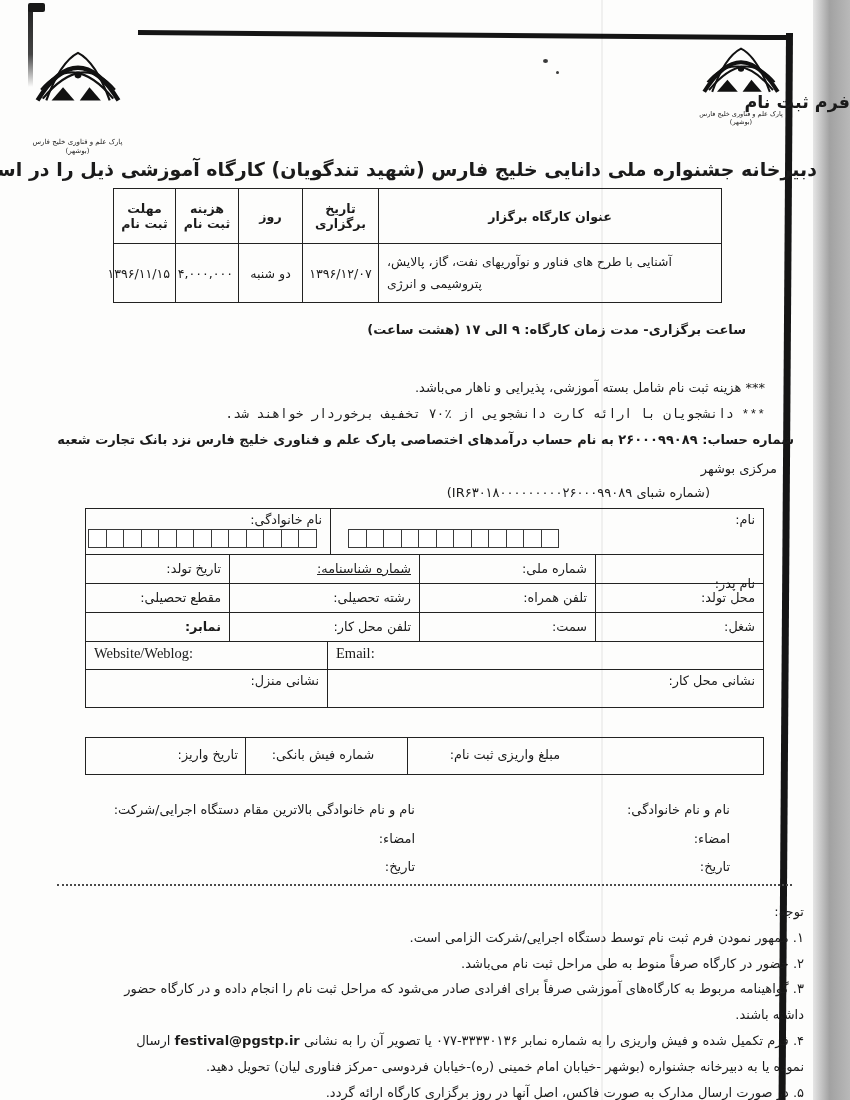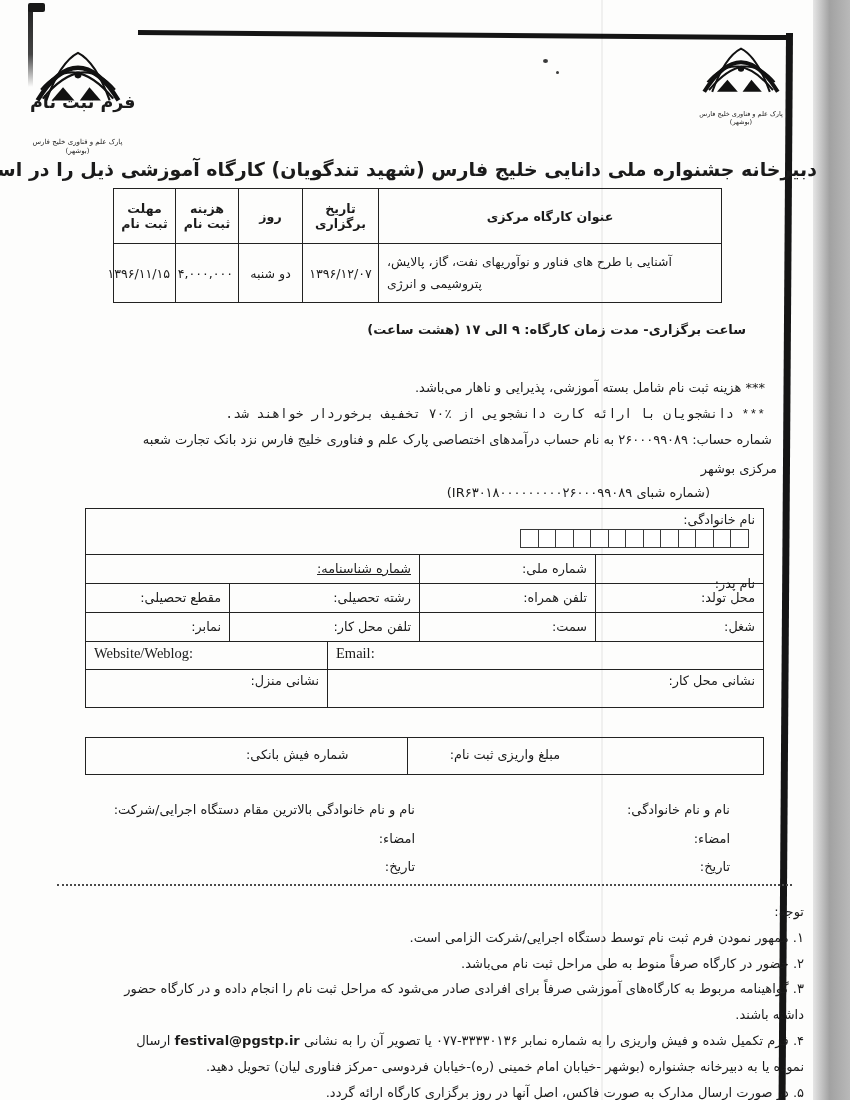--- a/index.html
+++ b/index.html
@@ -23,21 +23,21 @@
   
   .logo{position:absolute;text-align:center;z-index:5;}
   .logo .cap{color:#222;line-height:1.25;}
   .logo-left{left:30px;top:30px;width:95px;}
   .logo-left svg{width:88px;height:95px;}
   .logo-left .cap{font-size:7px;margin-top:9px;}
   .logo-right{left:693px;top:40px;width:96px;}
   .logo-right svg{width:80px;height:62px;}
   .logo-right .cap{font-size:6.5px;margin-top:4px;}
   
-  .title{left:30px;right:0;top:92px;text-align:left;font-size:17.5px;font-weight:bold;}
+  .title{left:30px;right:0;top:92px;text-align:right;font-size:17.5px;font-weight:bold;}
   .intro{top:158px;right:33px;font-size:19px;font-weight:bold;}
   .dline{font-size:13px;}
   
   table.wt{position:absolute;top:188px;left:113px;width:608px;border-collapse:collapse;direction:rtl;table-layout:fixed;}
   table.wt th,table.wt td{border:1.4px solid #222;font-size:12.6px;padding:2px 5px;}
   table.wt th{font-weight:bold;height:50px;text-align:center;}
   table.wt td{height:54px;text-align:center;}
   table.wt td.wtitle{text-align:left;padding:2px 8px;font-size:12.4px;line-height:1.75;white-space:normal;}
   
   .ftable{position:absolute;top:508px;left:85px;width:677px;border:1.6px solid #222;direction:rtl;}
@@ -115,47 +115,64 @@
   <table class="wt">
     <colgroup>
       <col style="width:343px">
         <col style="width:76px">
         <col style="width:64px">
         <col style="width:63px">
         <col style="width:62px">
     </colgroup>
     <tbody>
         <tr>
-      <th>عنوان کارگاه مرکزی</th>
+      <th>عنوان کارگاه برگزار</th>
       <th>تاریخ برگزاری</th>
       <th>روز</th>
       <th>هزینه ثبت نام</th>
       <th>مهلت ثبت نام</th>
     </tr>
     <tr>
       <td class="wtitle">آشنایی با طرح های فناور و نوآوریهای نفت، گاز، پالایش، پتروشیمی و انرژی</td>
       <td>۱۳۹۶/۱۲/۰۷</td>
       <td>دو شنبه</td>
       <td>۴,۰۰۰,۰۰۰</td>
       <td>۱۳۹۶/۱۱/۱۵</td>
     </tr>
   </tbody>
     </table>
 
   <div class="abs dline fa b" style="top:322px;right:104px;">ساعت برگزاری- مدت زمان کارگاه: ۹ الی ۱۷ (هشت ساعت)</div>
   <div class="abs dline fa" style="top:380px;right:85px;">*** هزینه ثبت نام شامل بسته آموزشی، پذیرایی و ناهار می‌باشد.</div>
   <div class="abs dline fa" style="top:406px;right:85px;font-family:Liberation Mono, monospace;">*** دانشجویان با ارائه کارت دانشجویی از ٪۷۰ تخفیف برخوردار خواهند شد.</div>
-  <div class="abs dline fa" style="top:432px;right:78px;">شماره حساب: ۲۶۰۰۰۹۹۰۸۹ به نام حساب درآمدهای اختصاصی پارک علم و فناوری خلیج فارس نزد بانک تجارت شعبه</div>
+  <div class="abs dline fa" style="top:432px;right:56px;font-weight:bold;">شماره حساب: ۲۶۰۰۰۹۹۰۸۹ به نام حساب درآمدهای اختصاصی پارک علم و فناوری خلیج فارس نزد بانک تجارت شعبه</div>
   <div class="abs dline fa" style="top:461px;right:73px;">مرکزی بوشهر</div>
   <div class="abs dline fa" style="top:485px;right:140px;">
     <span>(شماره شبای </span><span dir="ltr">IR۶۳۰۱۸۰۰۰۰۰۰۰۰۰۲۶۰۰۰۹۹۰۸۹</span><span>)</span>
   </div>
 
   <div class="ftable">
     <div class="fr r1">
+      <div class="fc" style="width:432px;">
+        <span class="flabel">نام:</span>
+        <span class="boxes" style="left:18px;">
+            <span class="bx"></span>
+            <span class="bx"></span>
+            <span class="bx"></span>
+            <span class="bx"></span>
+            <span class="bx"></span>
+            <span class="bx"></span>
+            <span class="bx"></span>
+            <span class="bx"></span>
+            <span class="bx"></span>
+            <span class="bx"></span>
+            <span class="bx"></span>
+            <span class="bx"></span>
+          </span>
+      </div>
       <div class="fc" style="width:245px;">
         <span class="flabel">نام خانوادگی:</span>
         <span class="boxes" style="left:3px;">
             <span class="bx"></span>
             <span class="bx"></span>
             <span class="bx"></span>
             <span class="bx"></span>
             <span class="bx"></span>
             <span class="bx"></span>
             <span class="bx"></span>
@@ -165,50 +182,52 @@
             <span class="bx"></span>
             <span class="bx"></span>
             <span class="bx"></span>
           </span>
       </div>
     </div>
     <div class="fr r2">
       <div class="fc fmid" style="width:167px;line-height:27px;margin-top:15px;">نام پدر:</div>
       <div class="fc fmid" style="width:176px;line-height:27px;">شماره ملی:</div>
       <div class="fc fmid" style="width:190px;line-height:27px;text-decoration:underline;">شماره شناسنامه:</div>
+      <div class="fc fmid" style="width:144px;line-height:27px;">تاریخ تولد:</div>
     </div>
     <div class="fr r2">
       <div class="fc fmid" style="width:167px;line-height:27px;">محل تولد:</div>
       <div class="fc fmid" style="width:176px;line-height:27px;">تلفن همراه:</div>
       <div class="fc fmid" style="width:190px;line-height:27px;">رشته تحصیلی:</div>
       <div class="fc fmid" style="width:144px;line-height:27px;">مقطع تحصیلی:</div>
     </div>
     <div class="fr r2">
       <div class="fc fmid" style="width:167px;line-height:27px;">شغل:</div>
       <div class="fc fmid" style="width:176px;line-height:27px;">سمت:</div>
       <div class="fc fmid" style="width:190px;line-height:27px;">تلفن محل کار:</div>
-      <div class="fc fmid" style="width:144px;line-height:27px;">نمابر:</div>
+      <div class="fc fmid" style="width:144px;line-height:27px;font-weight:bold;">نمابر:</div>
     </div>
     <div class="fr r5">
       <div class="fc lat" style="width:435px;">Email:</div>
       <div class="fc lat" style="width:242px;">Website/Weblog:</div>
     </div>
     <div class="fr r6">
       <div class="fc" style="width:435px;">
         <span class="flabel">نشانی محل کار:</span>
       </div>
       <div class="fc" style="width:242px;">
         <span class="flabel">نشانی منزل:</span>
       </div>
     </div>
   </div>
 
   <div class="ptable">
     <div class="pc" style="width:355px;text-align:right;padding-right:203px;">مبلغ واریزی ثبت نام:</div>
-    <div class="pc" style="width:162px;text-align:left;padding-right:7px;">شماره فیش بانکی:</div>
+    <div class="pc" style="width:162px;text-align:center;padding-right:7px;">شماره فیش بانکی:</div>
+    <div class="pc" style="width:158px;text-align:right;padding-right:7px;">تاریخ واریز:</div>
   </div>
 
   <div class="abs sig fa" style="top:796px;right:120px;">
     <div>نام و نام خانوادگی:</div>
     <div>امضاء:</div>
     <div>تاریخ:</div>
   </div>
   <div class="abs sig fa" style="top:796px;right:435px;">
     <div>نام و نام خانوادگی بالاترین مقام دستگاه اجرایی/شرکت:</div>
     <div>امضاء:</div>

